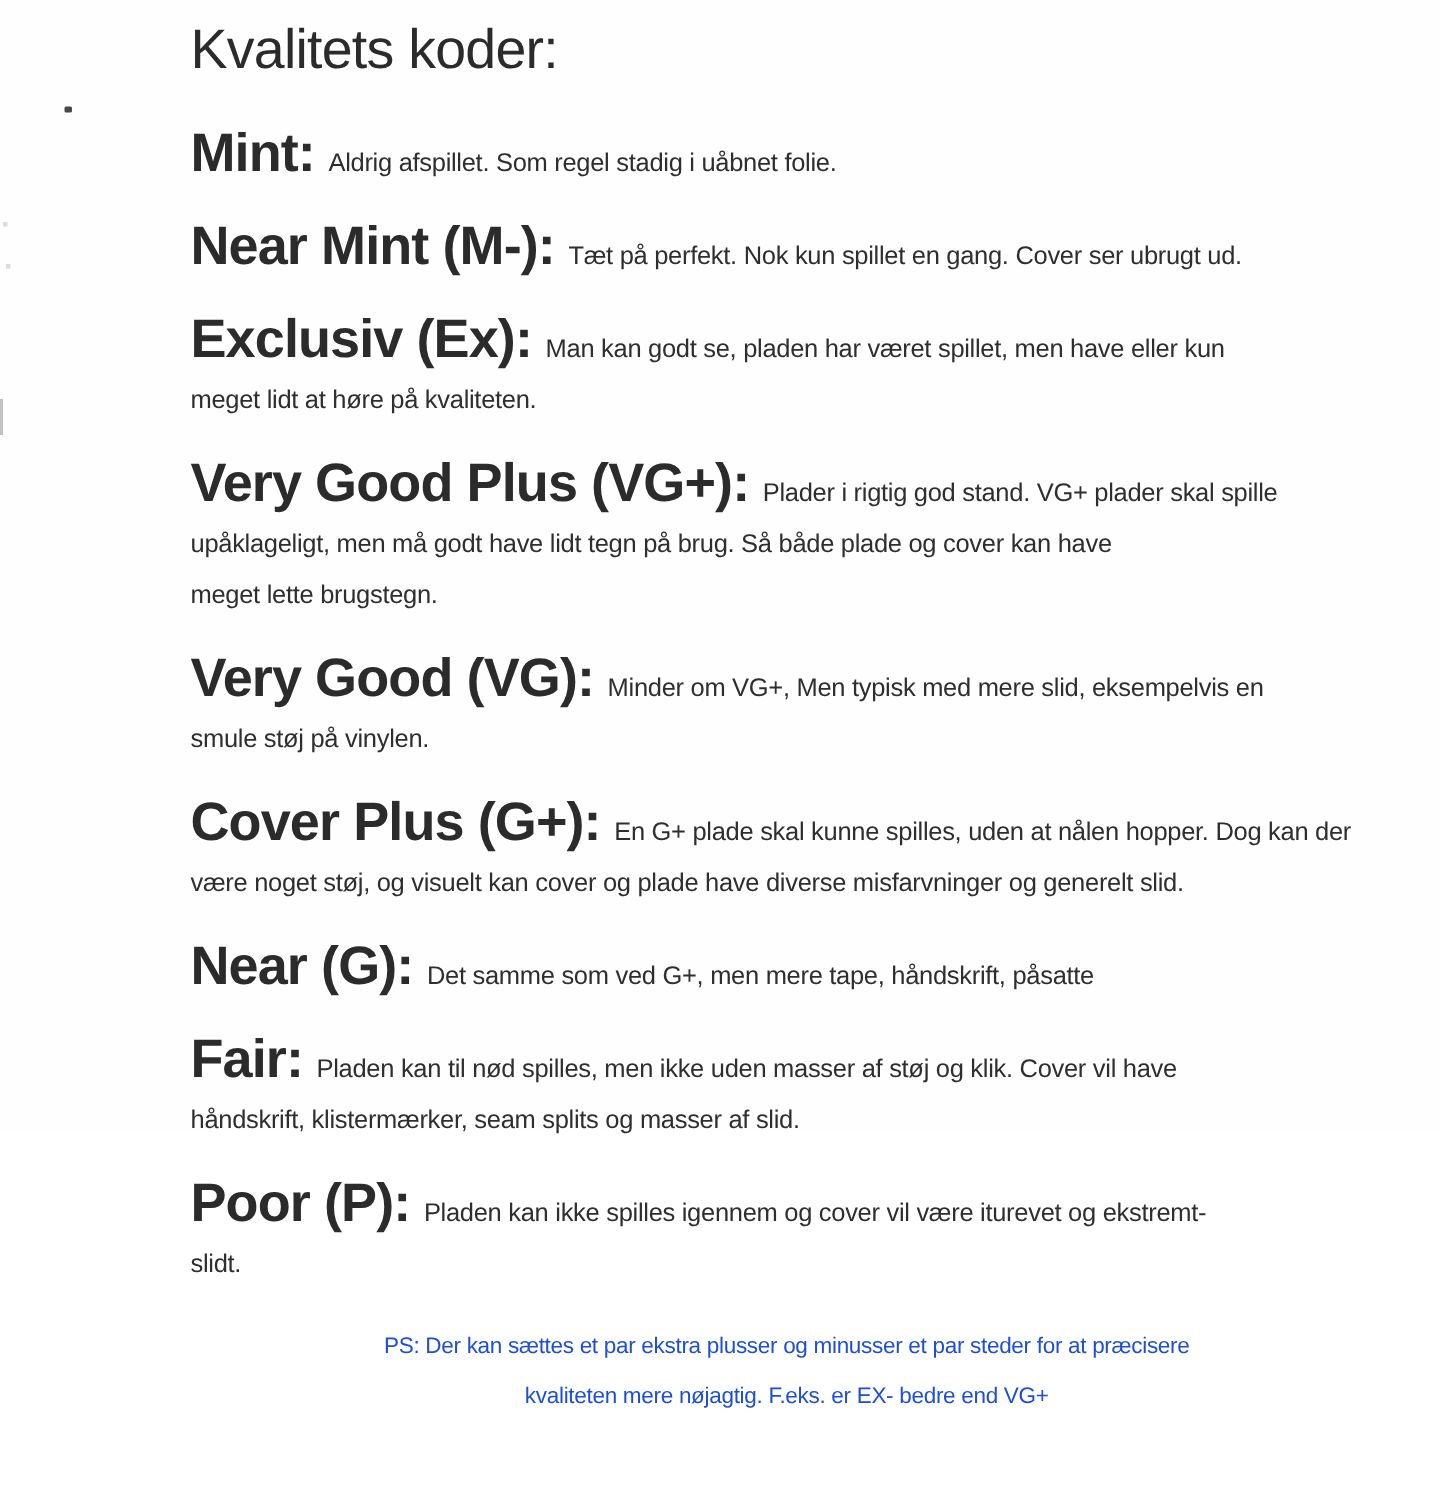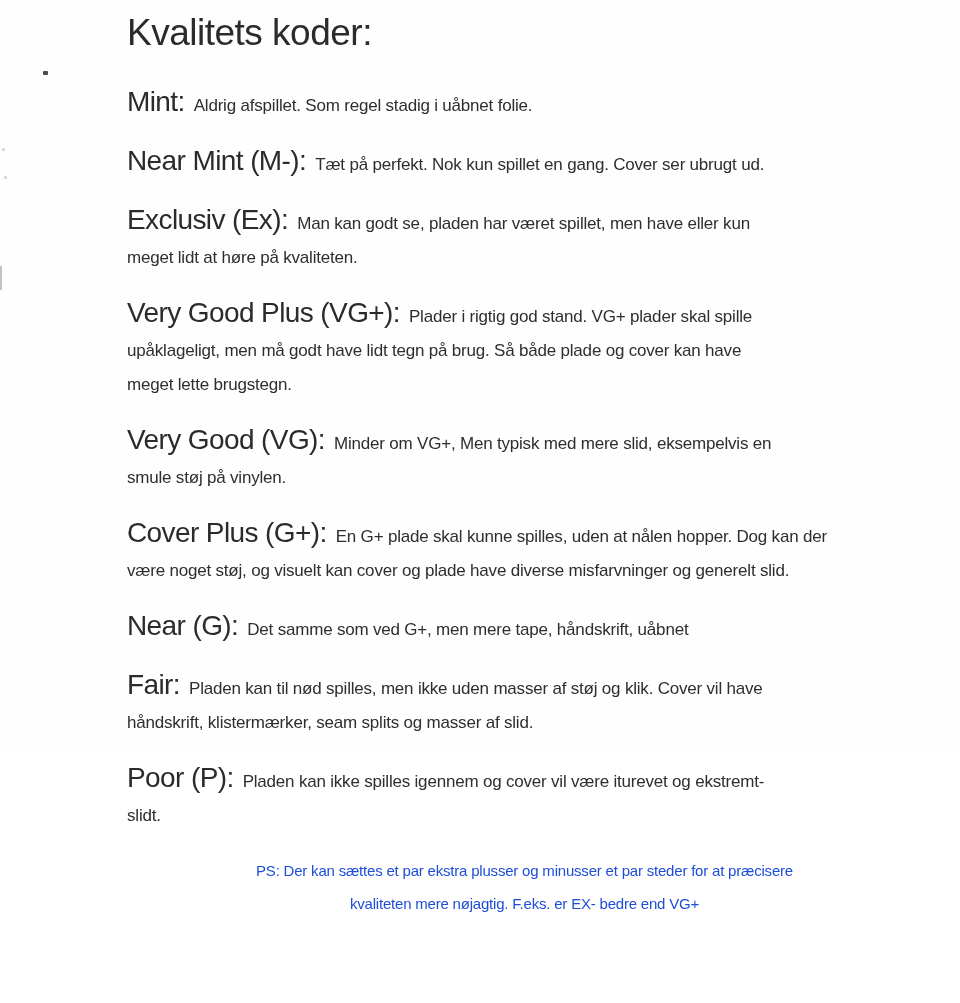--- a/index.html
+++ b/index.html
@@ -32,24 +32,25 @@
     line-height: 46px;
   }
   .entry {
     font-size: 17px;
     line-height: 34px;
     letter-spacing: -0.2px;
     margin: 0 0 21px 0;
     color: #2e2e2e;
   }
   .term {
-    font-size: 28px;
+    font-size: 36px;
     letter-spacing: -0.6px;
     color: #2b2b2b;
     margin-right: 9px;
+    font-weight: bold;
   }
   .footnote {
     font-size: 15px;
     line-height: 33px;
     letter-spacing: -0.2px;
     margin: 3px 0 0 0;
     color: #1d4ed8;
     text-align: center;
   }
   
@@ -121,21 +122,21 @@
     <span class="term">Very Good (VG):</span><span class="desc">Minder om VG+, Men typisk med mere slid, eksempelvis en</span><br>
     <span class="desc">smule støj på vinylen.</span>
   </p>
 
   <p class="entry">
     <span class="term">Cover Plus (G+):</span><span class="desc">En G+ plade skal kunne spilles, uden at nålen hopper. Dog kan der</span><br>
     <span class="desc">være noget støj, og visuelt kan cover og plade have diverse misfarvninger og generelt slid.</span>
   </p>
 
   <p class="entry">
-    <span class="term">Near (G):</span><span class="desc">Det samme som ved G+, men mere tape, håndskrift, uåbnet</span><br>
+    <span class="term">Near (G):</span><span class="desc">Det samme som ved G+, men mere tape, håndskrift, påsatte</span><br>
   </p>
 
   <p class="entry">
     <span class="term">Fair:</span><span class="desc">Pladen kan til nød spilles, men ikke uden masser af støj og klik. Cover vil have</span><br>
     <span class="desc">håndskrift, klistermærker, seam splits og masser af slid.</span>
   </p>
 
   <p class="entry">
     <span class="term">Poor (P):</span><span class="desc">Pladen kan ikke spilles igennem og cover vil være iturevet og ekstremt-</span><br>
     <span class="desc">slidt.</span>

